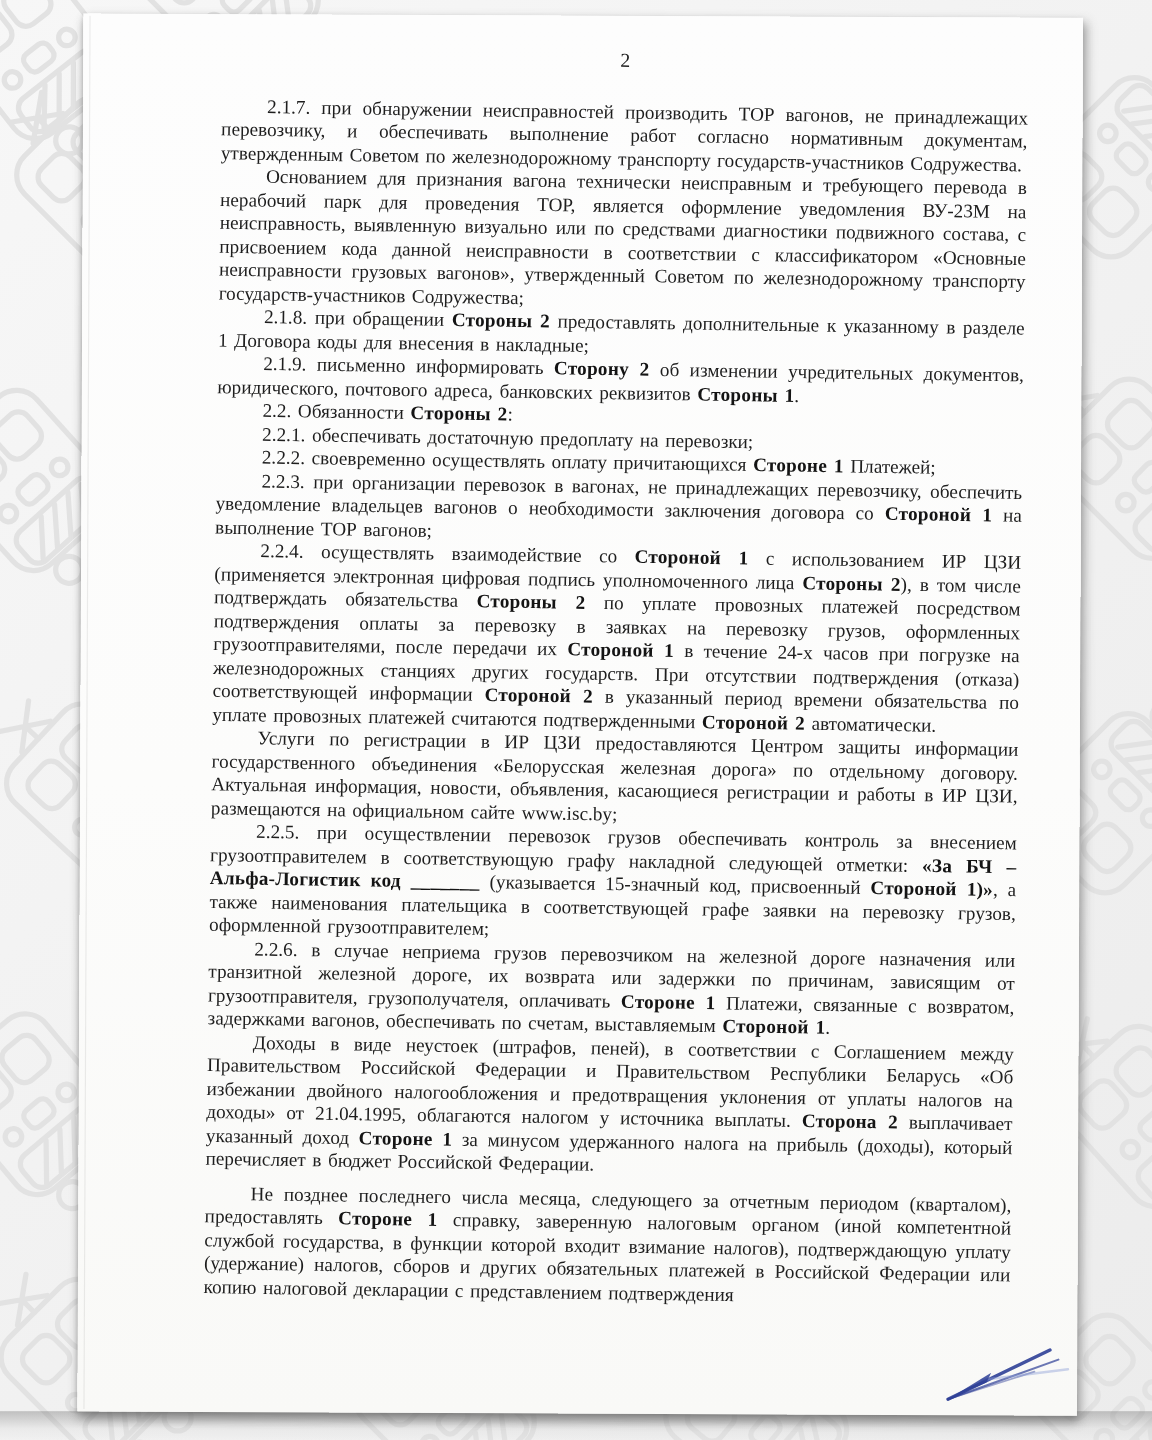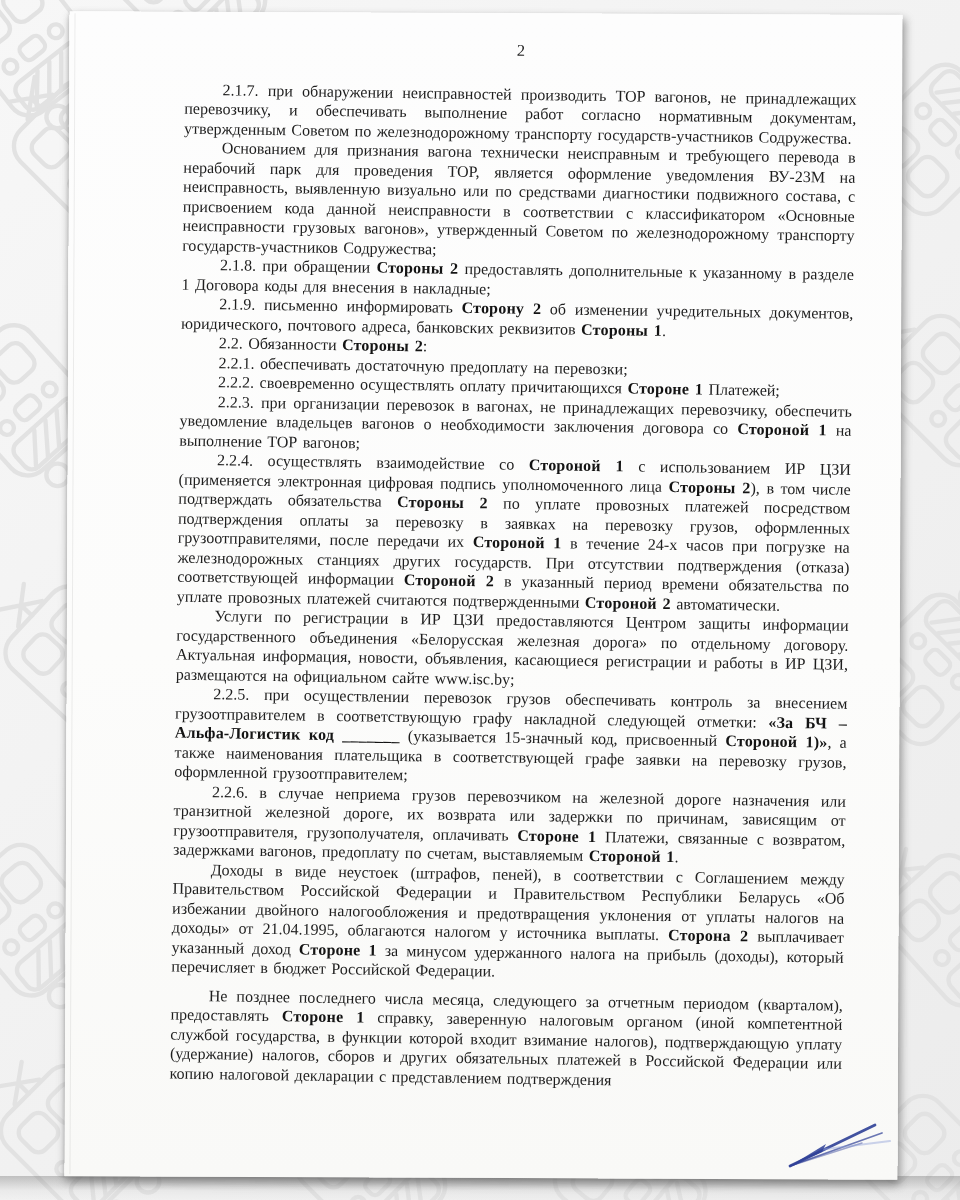--- a/index.html
+++ b/index.html
@@ -105,21 +105,21 @@
           <div class="para"><span>Основанием для признания вагона технически неисправным и требующего перевода в нерабочий парк для проведения ТОР, является оформление уведомления ВУ-23М на неисправность, выявленную визуально или по средствами диагностики подвижного состава, с присвоением кода данной неисправности в соответствии с классификатором «Основные неисправности грузовых вагонов», утвержденный Советом по железнодорожному транспорту государств-участников Содружества;</span></div>
           <div class="para"><span>2.1.8. при обращении </span><b>Стороны 2</b><span> предоставлять дополнительные к указанному в разделе 1 Договора коды для внесения в накладные;</span></div>
           <div class="para"><span>2.1.9. письменно информировать </span><b>Сторону 2</b><span> об изменении учредительных документов, юридического, почтового адреса, банковских реквизитов </span><b>Стороны 1</b><span>.</span></div>
           <div class="para"><span>2.2. Обязанности </span><b>Стороны 2</b><span>:</span></div>
           <div class="para"><span>2.2.1. обеспечивать достаточную предоплату на перевозки;</span></div>
           <div class="para"><span>2.2.2. своевременно осуществлять оплату причитающихся </span><b>Стороне 1</b><span> Платежей;</span></div>
           <div class="para"><span>2.2.3. при организации перевозок в вагонах, не принадлежащих перевозчику, обеспечить уведомление владельцев вагонов о необходимости заключения договора со </span><b>Стороной 1</b><span> на выполнение ТОР вагонов;</span></div>
           <div class="para"><span>2.2.4. осуществлять взаимодействие со </span><b>Стороной 1</b><span> с использованием ИР ЦЗИ (применяется электронная цифровая подпись уполномоченного лица </span><b>Стороны 2</b><span>), в том числе подтверждать обязательства </span><b>Стороны 2</b><span> по уплате провозных платежей посредством подтверждения оплаты за перевозку в заявках на перевозку грузов, оформленных грузоотправителями, после передачи их </span><b>Стороной 1</b><span> в течение 24-х часов при погрузке на железнодорожных станциях других государств. При отсутствии подтверждения (отказа) соответствующей информации </span><b>Стороной 2</b><span> в указанный период времени обязательства по уплате провозных платежей считаются подтвержденными </span><b>Стороной 2</b><span> автоматически.</span></div>
           <div class="para"><span>Услуги по регистрации в ИР ЦЗИ предоставляются Центром защиты информации государственного объединения «Белорусская железная дорога» по отдельному договору. Актуальная информация, новости, объявления, касающиеся регистрации и работы в ИР ЦЗИ, размещаются на официальном сайте www.isc.by;</span></div>
           <div class="para"><span>2.2.5. при осуществлении перевозок грузов обеспечивать контроль за внесением грузоотправителем в соответствующую графу накладной следующей отметки: </span><b>«За БЧ – Альфа-Логистик код _______</b><span> (указывается 15-значный код, присвоенный </span><b>Стороной 1)»</b><span>, а также наименования плательщика в соответствующей графе заявки на перевозку грузов, оформленной грузоотправителем;</span></div>
-          <div class="para"><span>2.2.6. в случае неприема грузов перевозчиком на железной дороге назначения или транзитной железной дороге, их возврата или задержки по причинам, зависящим от грузоотправителя, грузополучателя, оплачивать </span><b>Стороне 1</b><span> Платежи, связанные с возвратом, задержками вагонов, предоплату по счетам, выставляемым </span><b>Стороной 1</b><span>.</span></div>
+          <div class="para"><span>2.2.6. в случае неприема грузов перевозчиком на железной дороге назначения или транзитной железной дороге, их возврата или задержки по причинам, зависящим от грузоотправителя, грузополучателя, оплачивать </span><b>Стороне 1</b><span> Платежи, связанные с возвратом, задержками вагонов, обеспечивать по счетам, выставляемым </span><b>Стороной 1</b><span>.</span></div>
           <div class="para"><span>Доходы в виде неустоек (штрафов, пеней), в соответствии с Соглашением между Правительством Российской Федерации и Правительством Республики Беларусь «Об избежании двойного налогообложения и предотвращения уклонения от уплаты налогов на доходы» от 21.04.1995, облагаются налогом у источника выплаты. </span><b>Сторона 2</b><span> выплачивает указанный доход </span><b>Стороне 1</b><span> за минусом удержанного налога на прибыль (доходы), который перечисляет в бюджет Российской Федерации.</span></div>
           <div class="para gap"><span>Не позднее последнего числа месяца, следующего за отчетным периодом (кварталом), предоставлять </span><b>Стороне 1</b><span> справку, заверенную налоговым органом (иной компетентной службой государства, в функции которой входит взимание налогов), подтверждающую уплату (удержание) налогов, сборов и других обязательных платежей в Российской Федерации или копию налоговой декларации с представлением подтверждения</span></div>
         </div>
     </div>
   </div>
 
   <svg class="sig" viewBox="0 0 130 72">
     <g stroke="#2e3f96">
       <path d="M20 63 L105 22" stroke-width="2.8" opacity="0.9"></path>
       <path d="M20 63 L112 30" stroke-width="1.7" opacity="0.7"></path>

